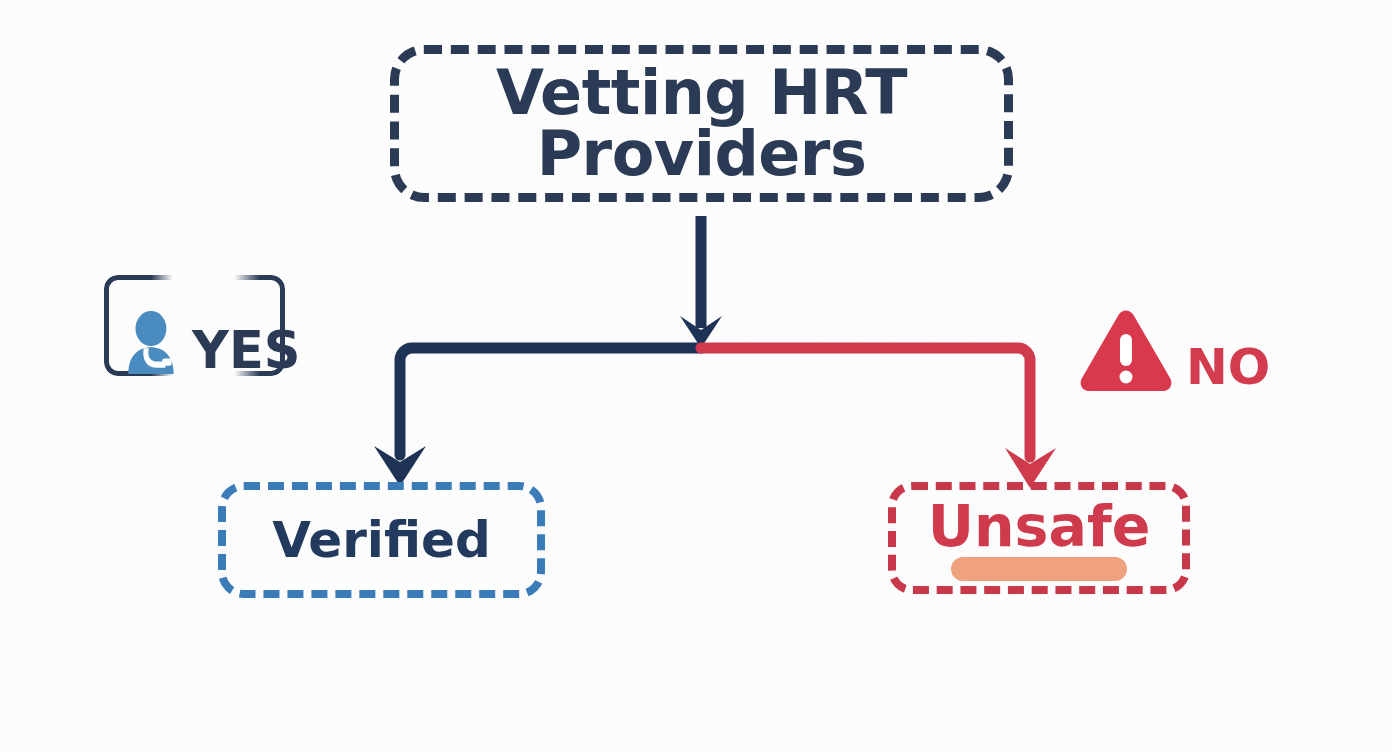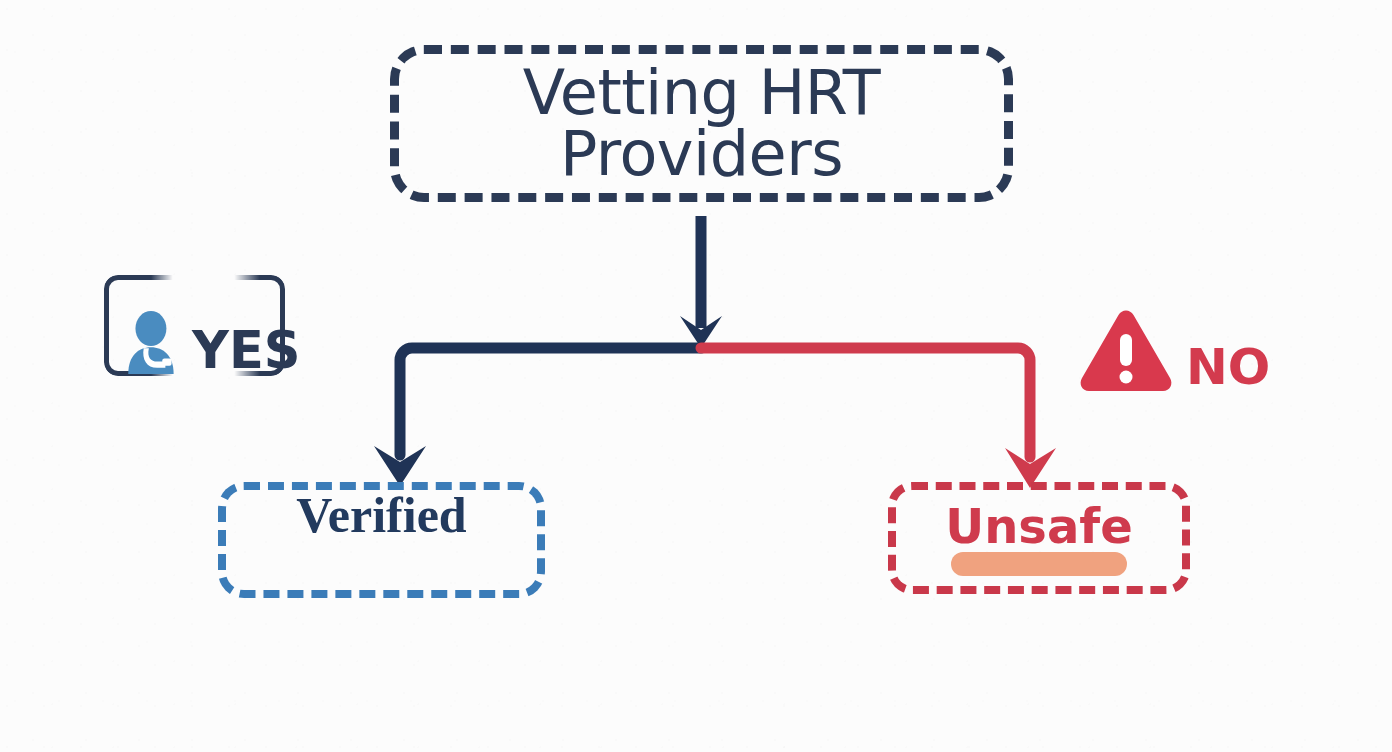--- a/index.html
+++ b/index.html
@@ -25,42 +25,42 @@
       radial-gradient(circle at 62% 74%, rgba(0,0,0,0.010) 0 1px, transparent 1px),
       radial-gradient(circle at 86% 38%, rgba(0,0,0,0.012) 0 1px, transparent 1px),
       radial-gradient(circle at 34% 88%, rgba(0,0,0,0.009) 0 1px, transparent 1px);
     background-size: 37px 41px, 53px 47px, 61px 43px, 44px 59px;
   }
 
   .node {
     position: absolute;
     box-sizing: border-box;
     display: flex;
+    align-items: center;
     justify-content: center;
     background: transparent;
-    font-family: Liberation Serif, serif;
   }
 
   
   #title-node {
     left: 390px;
     top: 45px;
     width: 623px;
     height: 157px;
     border: 9px dashed #2b3a55;
     border-radius: 34px;
   }
   #title-text {
     position: absolute;
     left: 390px;
     top: 62px;
     width: 623px;
     text-align: center;
     font-size: 62px;
-    font-weight: normal;
+    font-weight: bold;
     line-height: 0.99;
     letter-spacing: -0.5px;
     color: #2b3a55;
     text-shadow: 0 1px 0 rgba(255,255,255,0.35);
     pointer-events: none;
   }
 
   
   #connectors {
     position: absolute;
@@ -162,21 +162,21 @@
     left: 888px;
     top: 482px;
     width: 302px;
     height: 112px;
     display: flex;
     flex-direction: column;
     align-items: center;
     justify-content: center;
   }
   #unsafe-label {
-    font-size: 48px;
+    font-size: 57px;
     font-weight: bold;
     color: #cf3b4d;
     line-height: 1;
     margin-top: 2px;
   }
   #unsafe-bar {
     width: 176px;
     height: 24px;
     border-radius: 12px;
     background: #f0a27f;

